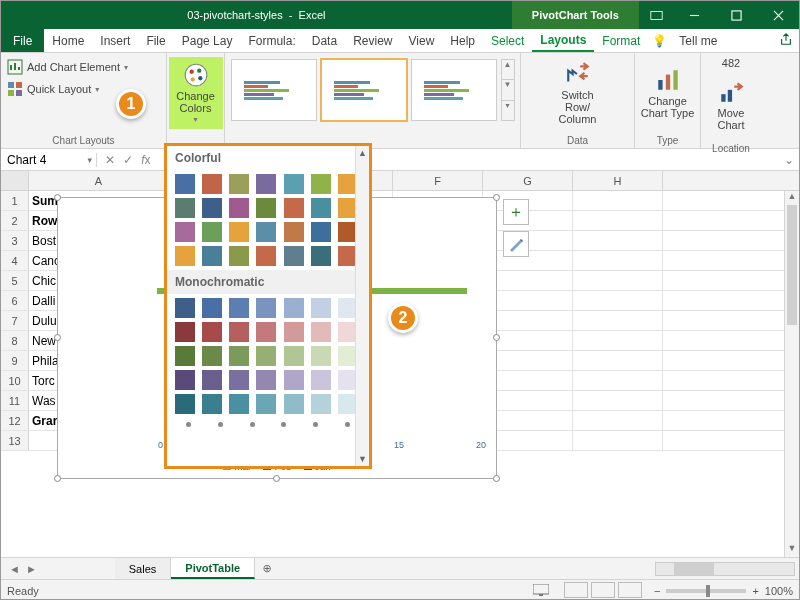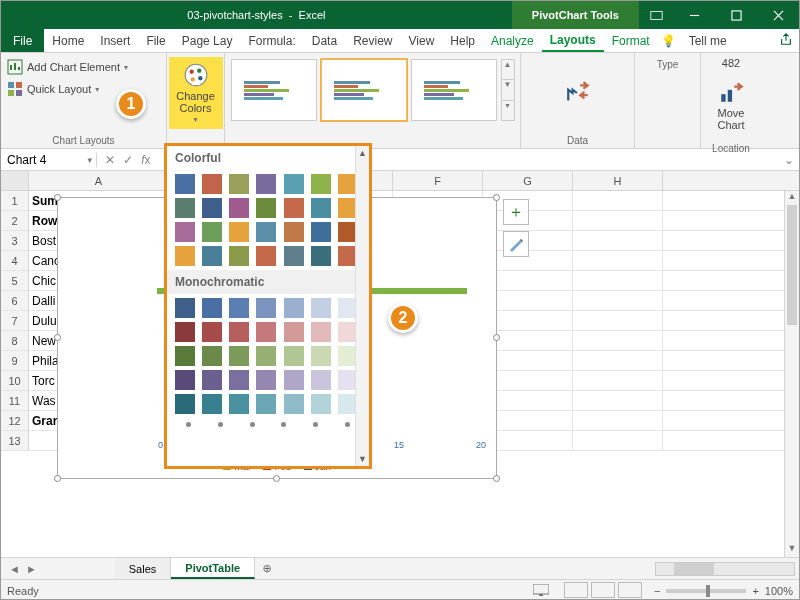--- a/index.html
+++ b/index.html
@@ -26,21 +26,21 @@
   .menutabs .ctx.active{border-bottom:2px solid #0a8f3b;font-weight:600;}
   .menutabs .spacer{flex:1;}
   .menutabs .share{width:26px;text-align:center;}
 
   
   .ribbon{height:96px;background:#f3f3f3;border-bottom:1px solid #d4d4d4;display:flex;font-size:11px;color:#444;}
   .group{border-right:1px solid #d4d4d4;display:flex;flex-direction:column;align-items:center;padding:4px 6px 2px;}
   .group .body{flex:1;display:flex;align-items:flex-start;gap:4px;}
   .group .label{font-size:10px;color:#666;padding-top:2px;}
   .bigbtn{display:flex;flex-direction:column;align-items:center;justify-content:center;width:54px;height:72px;text-align:center;line-height:1.1;gap:2px;}
-  .bigbtn.hl{background:#fde047;}
+  .bigbtn.hl{background:#bef264;}
   .minirow{display:flex;align-items:center;gap:4px;height:20px;}
   .ico16{width:16px;height:16px;}
   .ico24{width:26px;height:26px;}
   .styles-strip{display:flex;gap:4px;align-items:flex-start;padding-top:2px;}
   .stylethumb{width:86px;height:62px;border:1px solid #ccc;background:#fff;display:flex;flex-direction:column;align-items:center;justify-content:center;font-size:6px;color:#888;}
   .stylethumb .bars div{height:3px;margin:1px 0;}
   .stylethumb.sel{border:1px solid #efb454;box-shadow:0 0 0 1px #efb454;}
 
   
   .fxrow{height:22px;display:flex;align-items:center;border-bottom:1px solid #d4d4d4;font-size:12px;}
@@ -143,21 +143,21 @@
       <div class="tab">Insert</div>
       <div class="tab">File</div>
       <div class="tab">Page Lay</div>
       <div class="tab">Formula:</div>
       <div class="tab">Data</div>
       <div class="tab">Review</div>
       <div class="tab">View</div>
       <div class="tab">Help</div>
     </div>
   <div id="ctx-tabs" style="display:flex;height:100%;">
-      <div class="tab ctx">Analyze</div>
+      <div class="tab ctx">Select</div>
       <div class="tab ctx active">Layouts</div>
       <div class="tab ctx">Format</div>
     </div>
   <span style="color:#bbb;padding:0 4px">💡</span>
   <div class="tab">Tell me</div>
   <div class="spacer"></div>
   <div class="share">
     <svg width="14" height="14" viewBox="0 0 16 16">
         <path d="M3 8v6h10V8M8 2v8M5 5l3-3 3 3" fill="none" stroke="#0a6332" stroke-width="1.3"></path>
       </svg>
@@ -242,26 +242,37 @@
   </div>
 
   <div class="group" style="width:114px">
     <div class="body">
       <div class="bigbtn">
         <svg class="ico24" viewBox="0 0 24 24">
             <path d="M3 19V9l4 3V9l4 3" fill="none" stroke="#2a5885" stroke-width="2"></path>
             <path d="M14 5h7M17 2l4 3-4 3" fill="none" stroke="#c46a4a" stroke-width="2"></path>
             <path d="M21 14h-7M18 11l-4 3 4 3" fill="none" stroke="#c46a4a" stroke-width="2"></path>
           </svg>
+        <span>Switch Row/ Column</span>
       </div>
     </div>
     <div class="label">Data</div>
   </div>
 
   <div class="group" style="width:66px">
+    <div class="body">
+      <div class="bigbtn">
+        <svg class="ico24" viewBox="0 0 24 24">
+            <rect x="3" y="12" width="4" height="9" fill="#2a5885"></rect>
+            <rect x="10" y="7" width="4" height="14" fill="#c46a4a"></rect>
+            <rect x="17" y="3" width="4" height="18" fill="#8fb24a"></rect>
+          </svg>
+        <span>Change Chart Type</span>
+      </div>
+    </div>
     <div class="label">Type</div>
   </div>
 
   <div class="group" style="width:60px;border-right:none">
 482    <div class="body">
       <div class="bigbtn">
         <svg class="ico24" viewBox="0 0 24 24">
             <rect x="3" y="14" width="4" height="7" fill="#2a5885"></rect>
             <rect x="9" y="10" width="4" height="11" fill="#2a5885"></rect>
             <path d="M15 7h7M18 4l4 3-4 3" fill="none" stroke="#c46a4a" stroke-width="2"></path>

